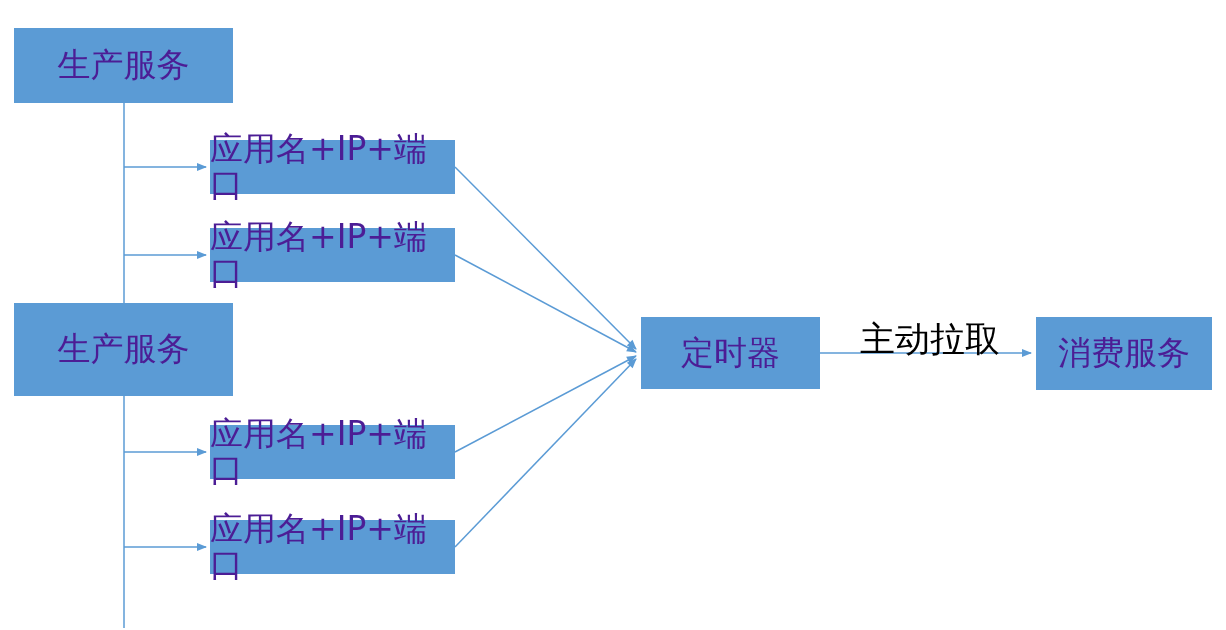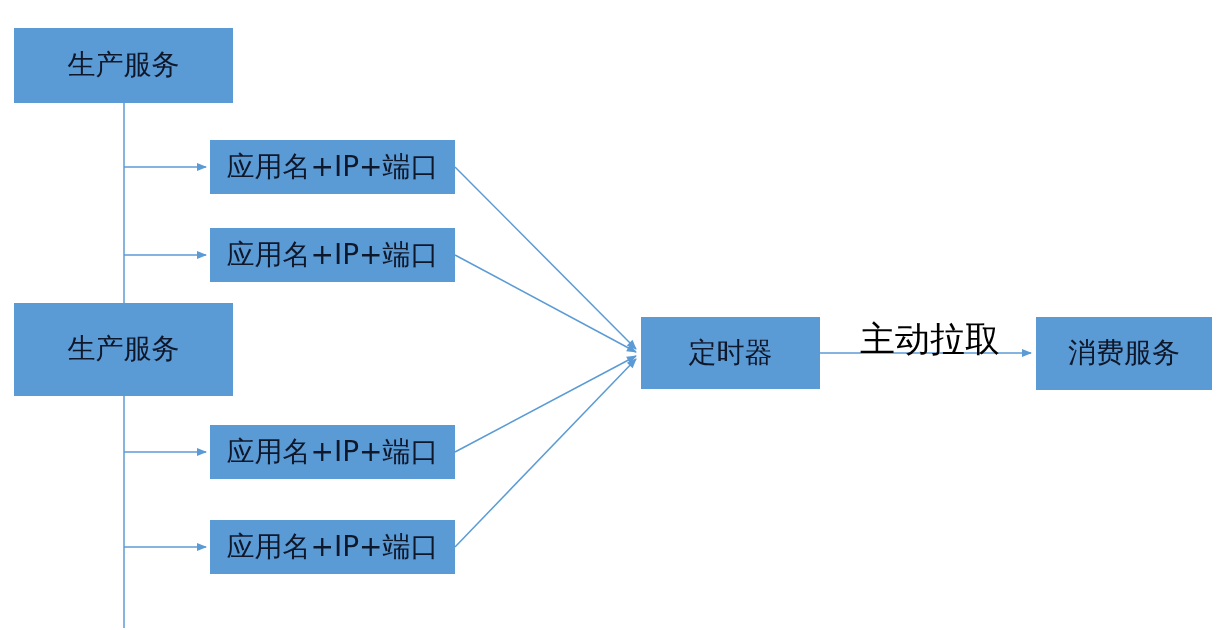--- a/index.html
+++ b/index.html
@@ -23,26 +23,26 @@
     height: 630px;
   }
   .connectors line {
     stroke: #5b9bd5;
     stroke-width: 1.5;
     fill: none;
   }
   .node {
     position: absolute;
     background: #5b9bd5;
-    color: #0f172a;
+    color: #4c1d95;
     display: flex;
     align-items: center;
     justify-content: center;
-    text-align: center;
-    font-size: 28px;
+    text-align: left;
+    font-size: 33px;
     line-height: 1.1;
     box-sizing: border-box;
   }
   .edge-label {
     position: absolute;
     color: #000000;
     font-size: 35px;
     text-align: center;
     white-space: nowrap;
   }

